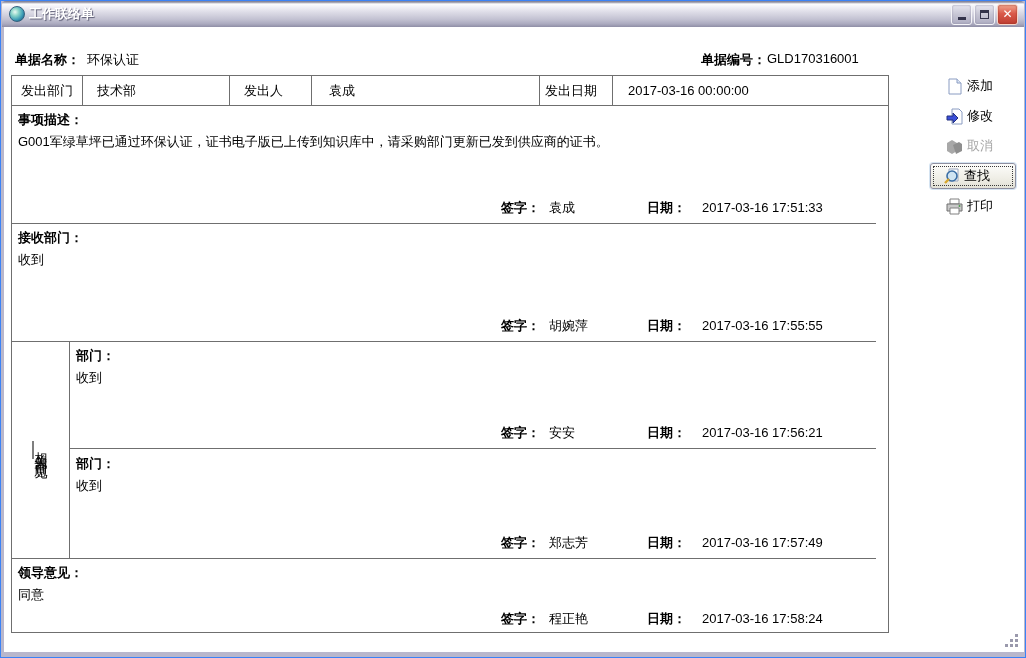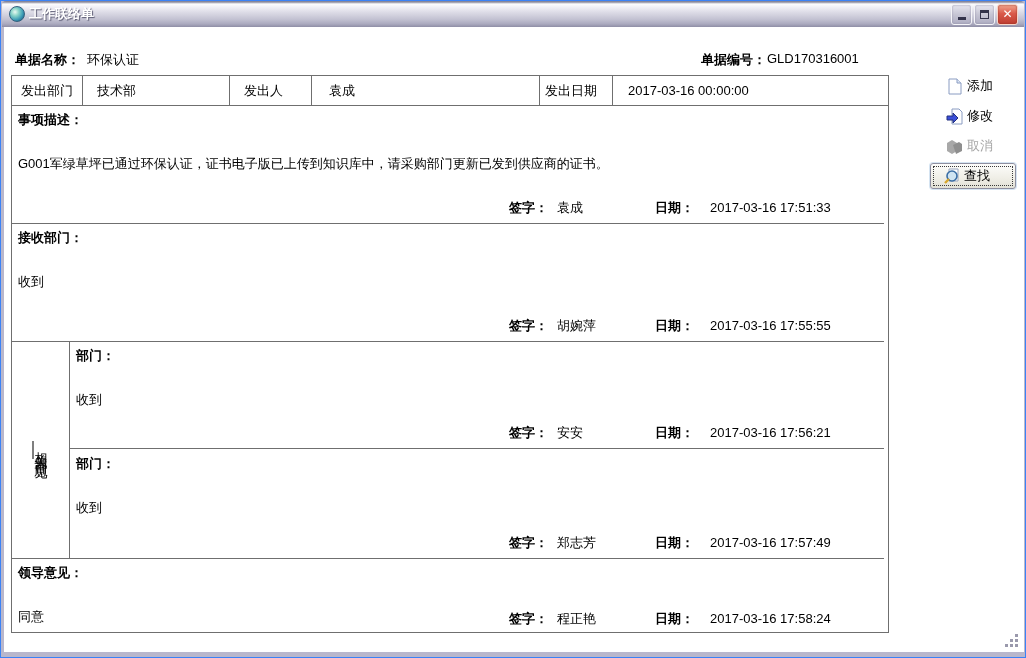--- a/index.html
+++ b/index.html
@@ -38,27 +38,27 @@
   
   .doc-table { position:absolute; left:10px; top:74px; width:878px; height:558px;
     border:1px solid #6F6F6F; background:#fff; }
   .row1 { position:absolute; top:0; left:0; right:0; height:30px; display:flex;
     border-bottom:1px solid #6F6F6F; }
   .cell { border-right:1px solid #6F6F6F; display:flex; align-items:center; padding-left:9px; }
   .cell.last { border-right:none; }
   .c1 { width:71px; } .c2 { width:147px; padding-left:14px; } .c3 { width:82px; padding-left:14px; }
   .c4 { width:228px; padding-left:17px; } .c5 { width:73px; padding-left:5px; } .c6 { flex:1; padding-left:15px; }
 
-  .sec { position:absolute; left:0; right:4px;text-decoration:underline; }
+  .sec { position:absolute; left:0; right:12px;text-decoration:underline; }
   .sec-desc { top:30px; height:118px; border-bottom:1px solid #6F6F6F; }
   .sec-recv { top:148px; height:118px; border-bottom:1px solid #6F6F6F; }
   .sec-related { top:266px; height:217px; border-bottom:1px solid #6F6F6F; display:flex; }
   .sec-leader { top:483px; height:75px; }
   .sec-label { position:absolute; left:6px; top:5px; font-weight:bold; }
-  .sec-content { position:absolute; left:6px; top:27px;margin-top:22px; }
+  .sec-content { position:absolute; left:6px; top:27px; }
 
   .vcell { width:58px; border-right:1px solid #6F6F6F; display:flex; align-items:center; justify-content:center; }
   .vtext { writing-mode:vertical-rl; text-orientation:upright; letter-spacing:3px; line-height:16px; }
   .subs { flex:1; position:relative; }
   .sub1 { position:absolute; top:0; left:0; right:0; height:107px; border-bottom:1px solid #6F6F6F; }
   .sub2 { position:absolute; top:108px; left:0; right:0; bottom:0; }
 
   .sigrow { position:absolute; bottom:6px; right:42px; display:flex; align-items:baseline; }
   .siglabel { font-weight:bold; width:48px; }
   .siglabel.d { width:55px; }
@@ -219,20 +219,31 @@
       <span class="ticon">
         <svg width="17" height="17" viewBox="0 0 17 17">
             <path d="M6 1h9v12H6z" fill="#fff" stroke="#9AA6BE"></path>
             <circle cx="9" cy="8" r="5" fill="#CFE4F2" stroke="#3A6EA5" stroke-width="1.6"></circle>
             <path d="M2 15l4-4" stroke="#D8A830" stroke-width="2.4"></path>
           </svg>
       </span>
       <span>查找</span>
     </div>
 
+    <div class="tbtn">
+      <span class="ticon">
+        <svg width="17" height="17" viewBox="0 0 17 17">
+            <path d="M4 1h9v5H4z" fill="#fff" stroke="#808080"></path>
+            <path d="M1 6h15v7H1z" fill="#C9C9C9" stroke="#707070"></path>
+            <path d="M4 10h9v6H4z" fill="#fff" stroke="#808080"></path>
+            <circle cx="13.5" cy="8" r="1" fill="#4E9A4E"></circle>
+          </svg>
+      </span>
+      <span>打印</span>
+    </div>
 
   </div>
 
   <div class="grip">
     <i style="left:10px; top:0;"></i>
     <i style="left:5px;  top:5px;"></i>
     <i style="left:10px; top:5px;"></i>
     <i style="left:0;    top:10px;"></i>
     <i style="left:5px;  top:10px;"></i>
     <i style="left:10px; top:10px;"></i>

